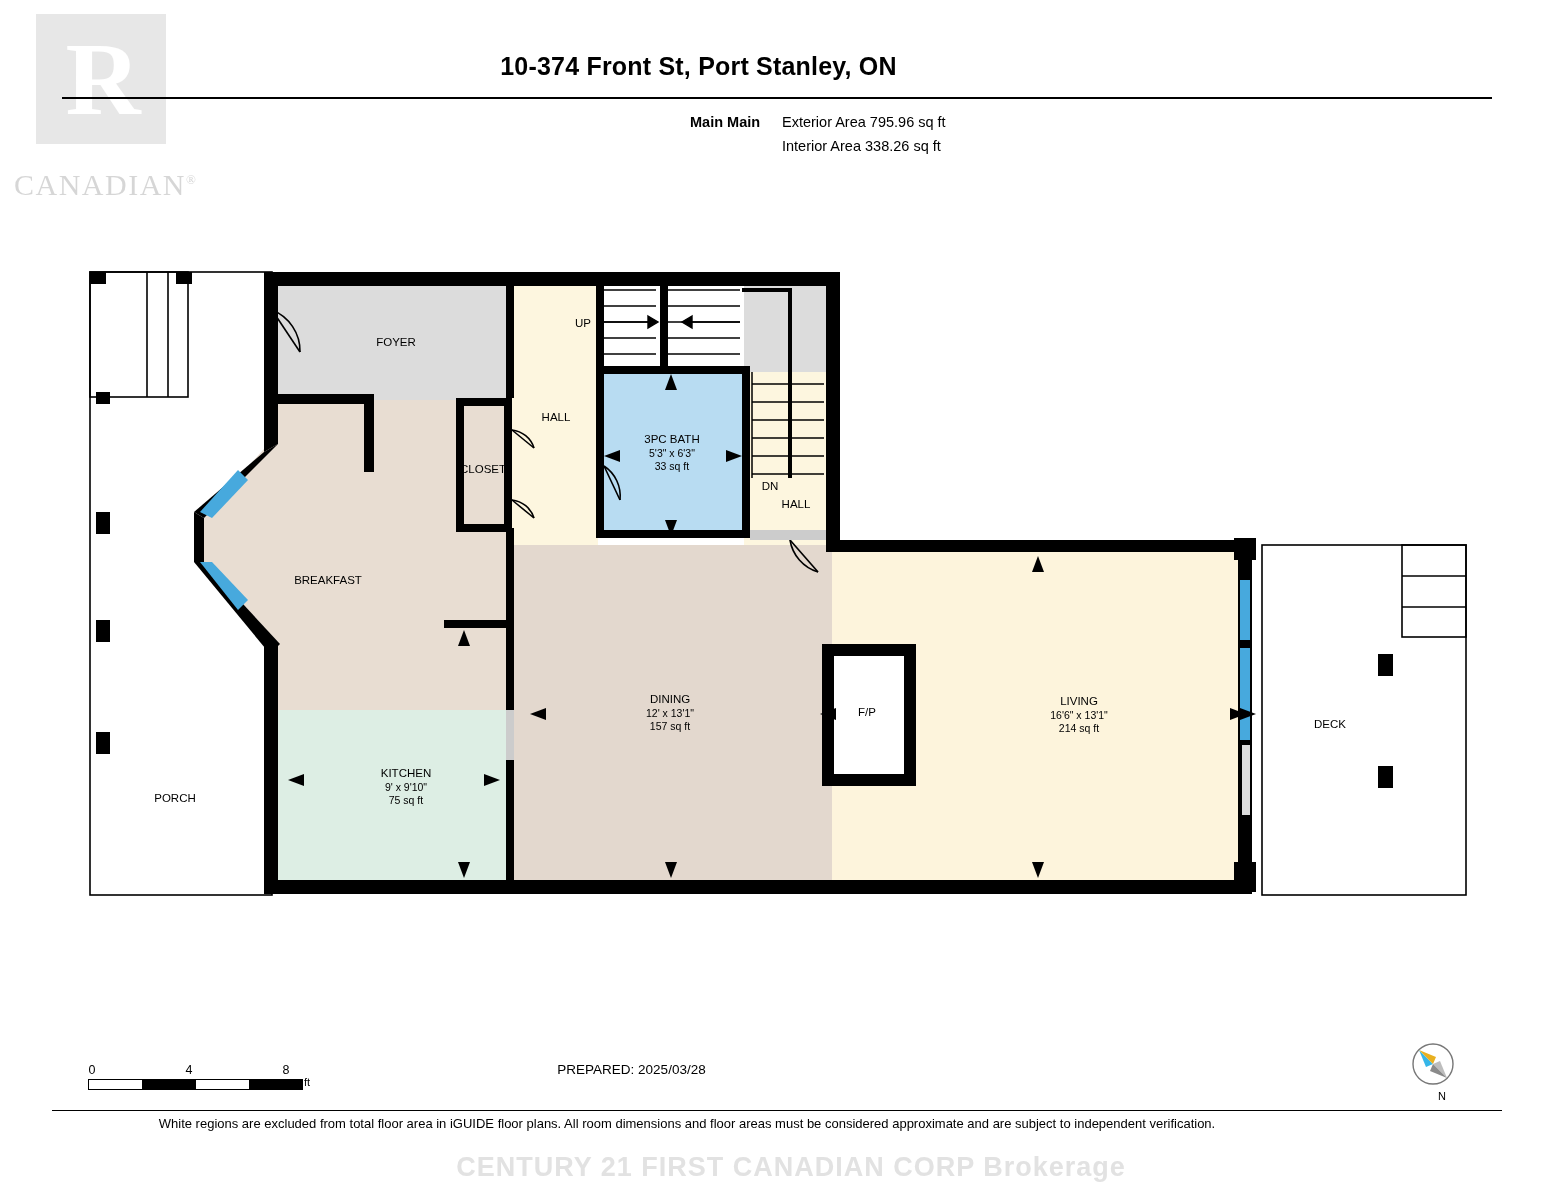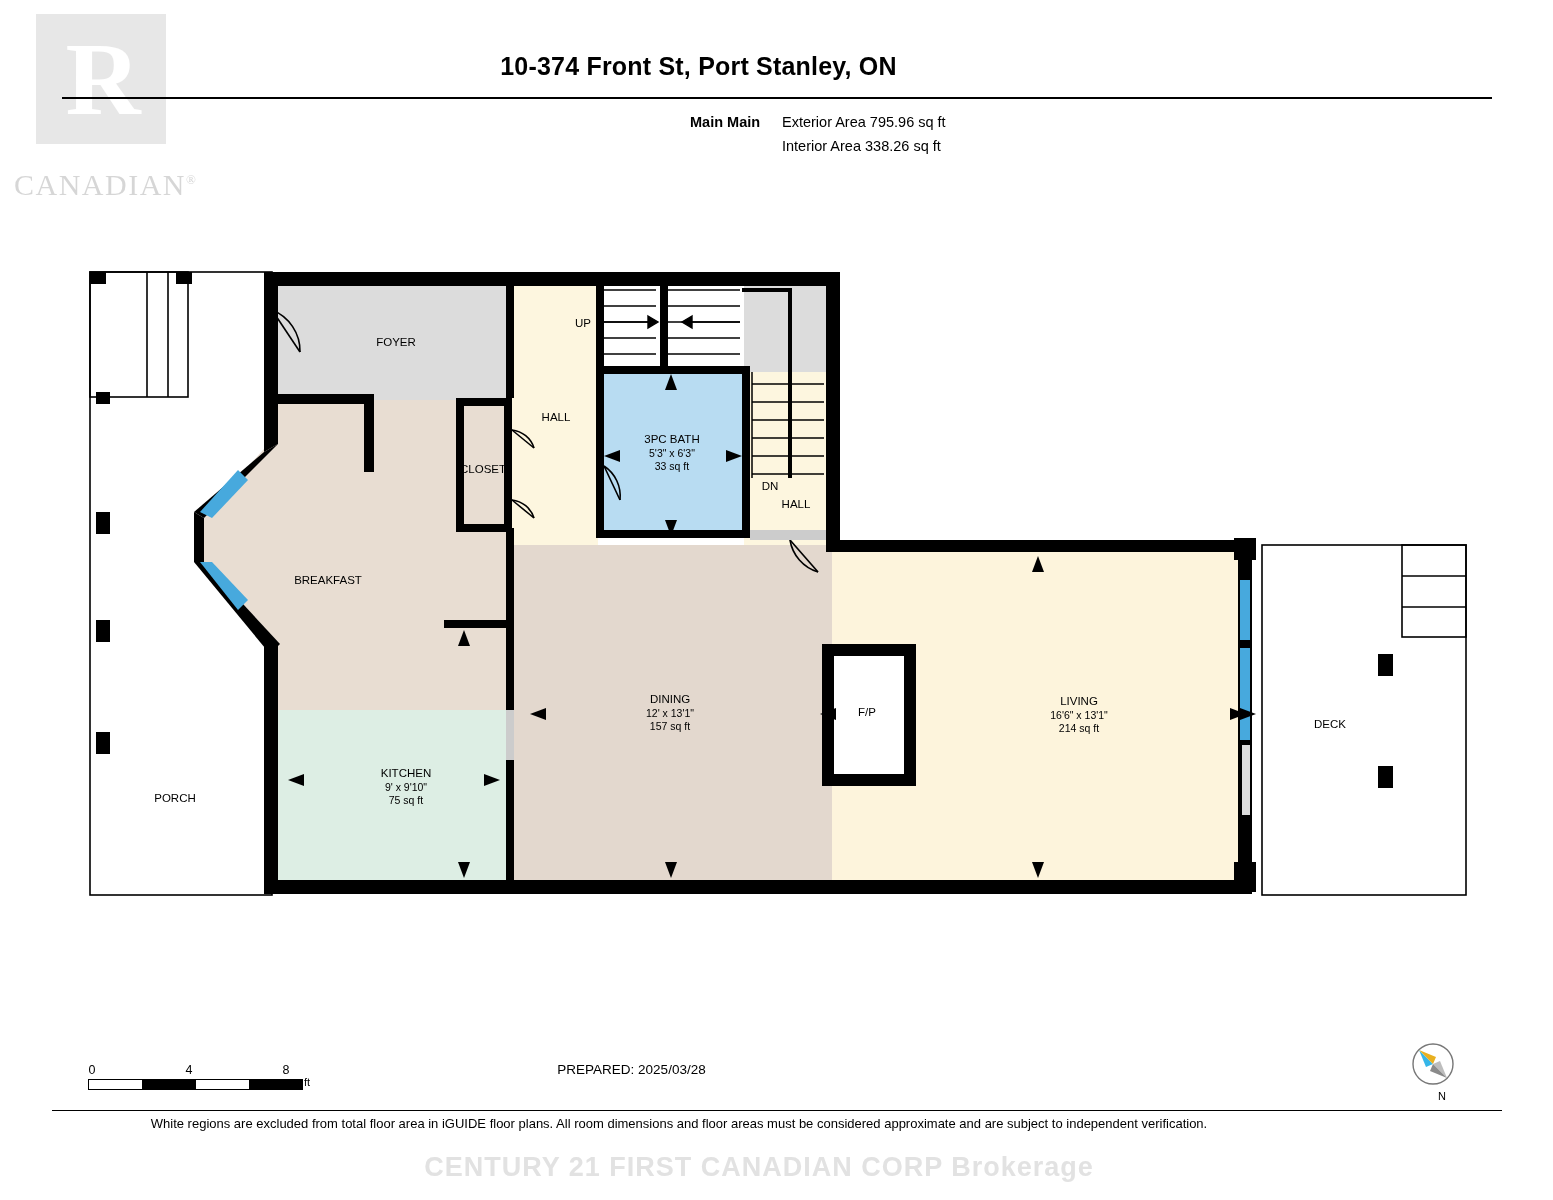--- a/index.html
+++ b/index.html
@@ -156,37 +156,38 @@
   #disclaimer-rule {
     position: absolute;
     left: 52px;
     top: 1110px;
     width: 1450px;
     height: 1px;
     background: #000;
   }
   #disclaimer {
     position: absolute;
-    left: 8px;
+    left: 16px;
     top: 1116px;
     width: 1342px;
     text-align: center;
     font-size: 13px;
   }
   #watermark {
     position: absolute;
     left: 0;
     top: 1152px;
     width: 1518px;
     text-align: center;
     font-family: "Liberation Sans", sans-serif;
     font-size: 27px;
     letter-spacing: 1px;
     color: #e2e2e2;
     font-weight: bold;
+    padding-left: 32px;
   }
 
   
   .rlabel {
     font-family: "Liberation Sans", sans-serif;
     font-size: 11.5px;
     text-anchor: middle;
   }
   .rdim { font-family: "Liberation Sans", sans-serif; font-size: 10.5px; text-anchor: middle; }
 </style>

